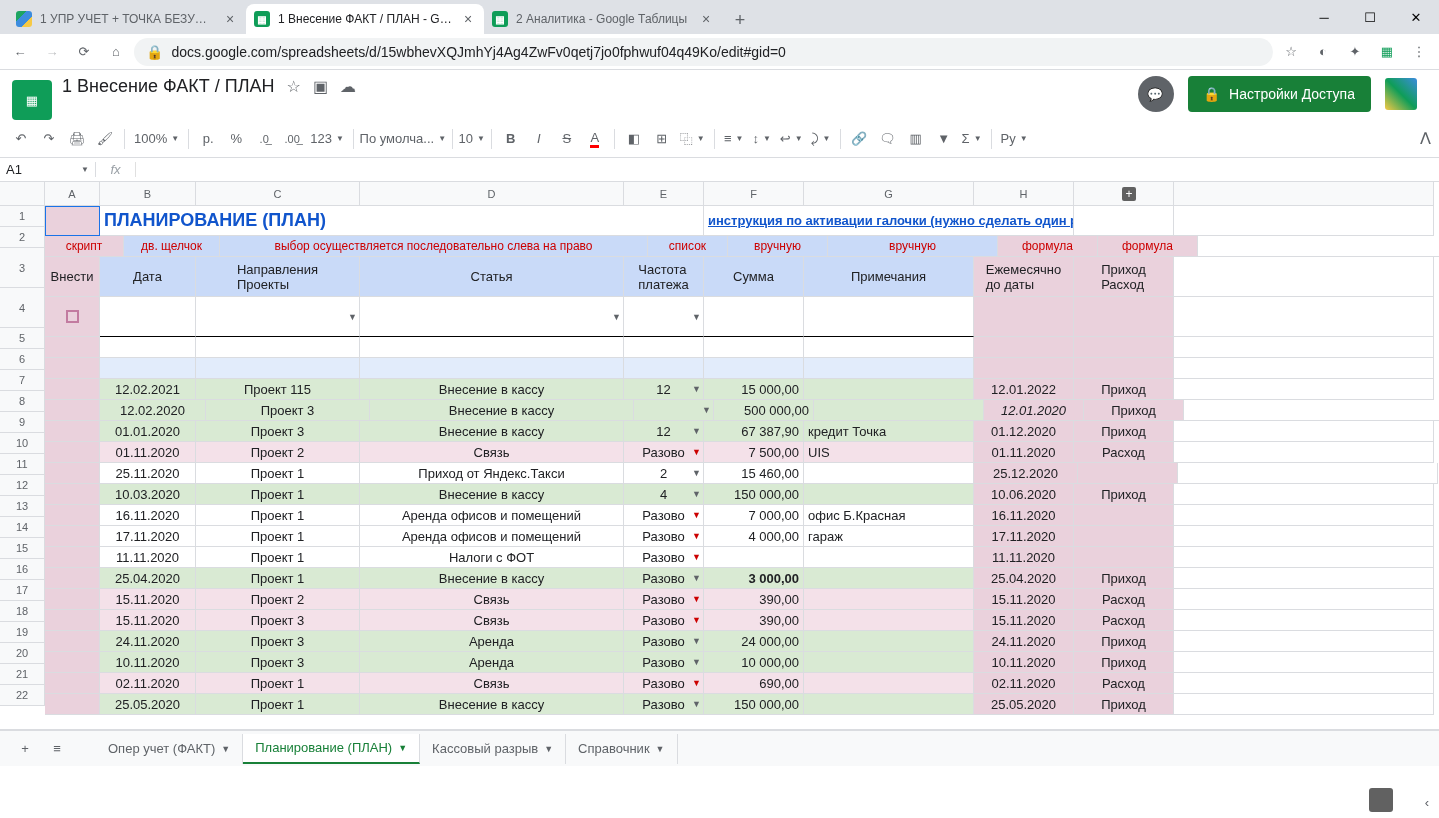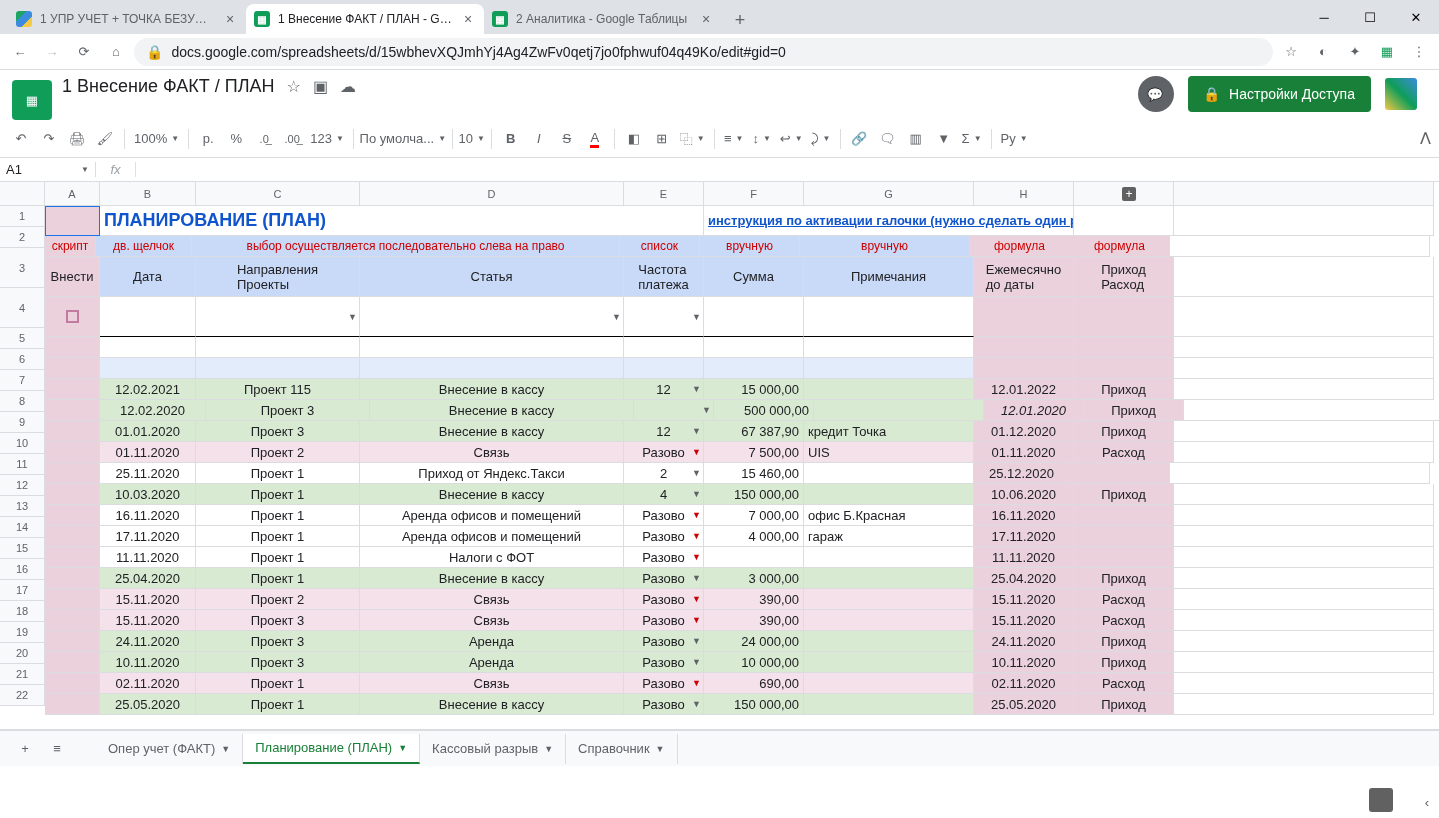--- a/index.html
+++ b/index.html
@@ -264,21 +264,21 @@
         <div class="cell white" style="width: 604px;">
           <span class="title">ПЛАНИРОВАНИЕ (ПЛАН)</span>
         </div>
         <div class="cell white" style="width: 370px;">
           <span class="link">инструкция по активации галочки (нужно сделать один раз)</span>
         </div>
         <div class="cell white" style="width: 100px;"></div>
         <div class="cell white" style="width: 260px;"></div>
       </div>
       <div class="row">
-        <div class="cell pink c-center" style="width: 51px;">
+        <div class="cell pink c-center" style="width: 79px;">
           <span class="hdr2">скрипт</span>
         </div>
         <div class="cell blue c-center" style="width: 96px;">
           <span class="hdr2">дв. щелчок</span>
         </div>
         <div class="cell blue c-center" style="width: 428px;">
           <span class="hdr2">выбор осуществляется последовательно слева на право</span>
         </div>
         <div class="cell blue c-center" style="width: 80px;">
           <span class="hdr2">список</span>
@@ -404,21 +404,21 @@
         <div class="cell white" style="width: 260px;"></div>
       </div>
       <div class="row">
         <div class="cell pink" style="width: 55px;"></div>
         <div class="cell white c-center" style="width: 96px;">25.11.2020</div>
         <div class="cell white c-center" style="width: 164px;">Проект 1</div>
         <div class="cell white c-center" style="width: 264px;">Приход от Яндекс.Такси</div>
         <div class="cell white c-center" style="width: 80px;">2<span class="dd ">▼</span></div>
         <div class="cell white c-right" style="width: 100px;">15 460,00</div>
         <div class="cell white" style="width: 170px;"></div>
-        <div class="cell pink c-center" style="width: 96px;">25.12.2020</div>
+        <div class="cell pink c-center" style="width: 104px;">25.12.2020</div>
         <div class="cell pink c-center" style="width: 100px;"></div>
         <div class="cell white" style="width: 260px;"></div>
       </div>
       <div class="row">
         <div class="cell pink" style="width: 55px;"></div>
         <div class="cell green c-center" style="width: 96px;">10.03.2020</div>
         <div class="cell green c-center" style="width: 164px;">Проект 1</div>
         <div class="cell green c-center" style="width: 264px;">Внесение в кассу</div>
         <div class="cell green c-center" style="width: 80px;">4<span class="dd ">▼</span></div>
         <div class="cell green c-right" style="width: 100px;">150 000,00</div>
@@ -462,21 +462,21 @@
         <div class="cell pink c-center" style="width: 100px;">11.11.2020</div>
         <div class="cell pink c-center" style="width: 100px;"></div>
         <div class="cell white" style="width: 260px;"></div>
       </div>
       <div class="row">
         <div class="cell pink" style="width: 55px;"></div>
         <div class="cell green c-center" style="width: 96px;">25.04.2020</div>
         <div class="cell green c-center" style="width: 164px;">Проект 1</div>
         <div class="cell green c-center" style="width: 264px;">Внесение в кассу</div>
         <div class="cell green c-center" style="width: 80px;">Разово<span class="dd ">▼</span></div>
-        <div class="cell green c-right" style="width: 100px;">3 000,00</div>
+        <div class="cell green c-right" style="width: 100px; font-weight: bold;">3 000,00</div>
         <div class="cell green" style="width: 170px;"></div>
         <div class="cell pink c-center" style="width: 100px;">25.04.2020</div>
         <div class="cell pink c-center" style="width: 100px;">Приход</div>
         <div class="cell white" style="width: 260px;"></div>
       </div>
       <div class="row">
         <div class="cell pink" style="width: 55px;"></div>
         <div class="cell pink2 c-center" style="width: 96px;">15.11.2020</div>
         <div class="cell pink2 c-center" style="width: 164px;">Проект 2</div>
         <div class="cell pink2 c-center" style="width: 264px;">Связь</div>

